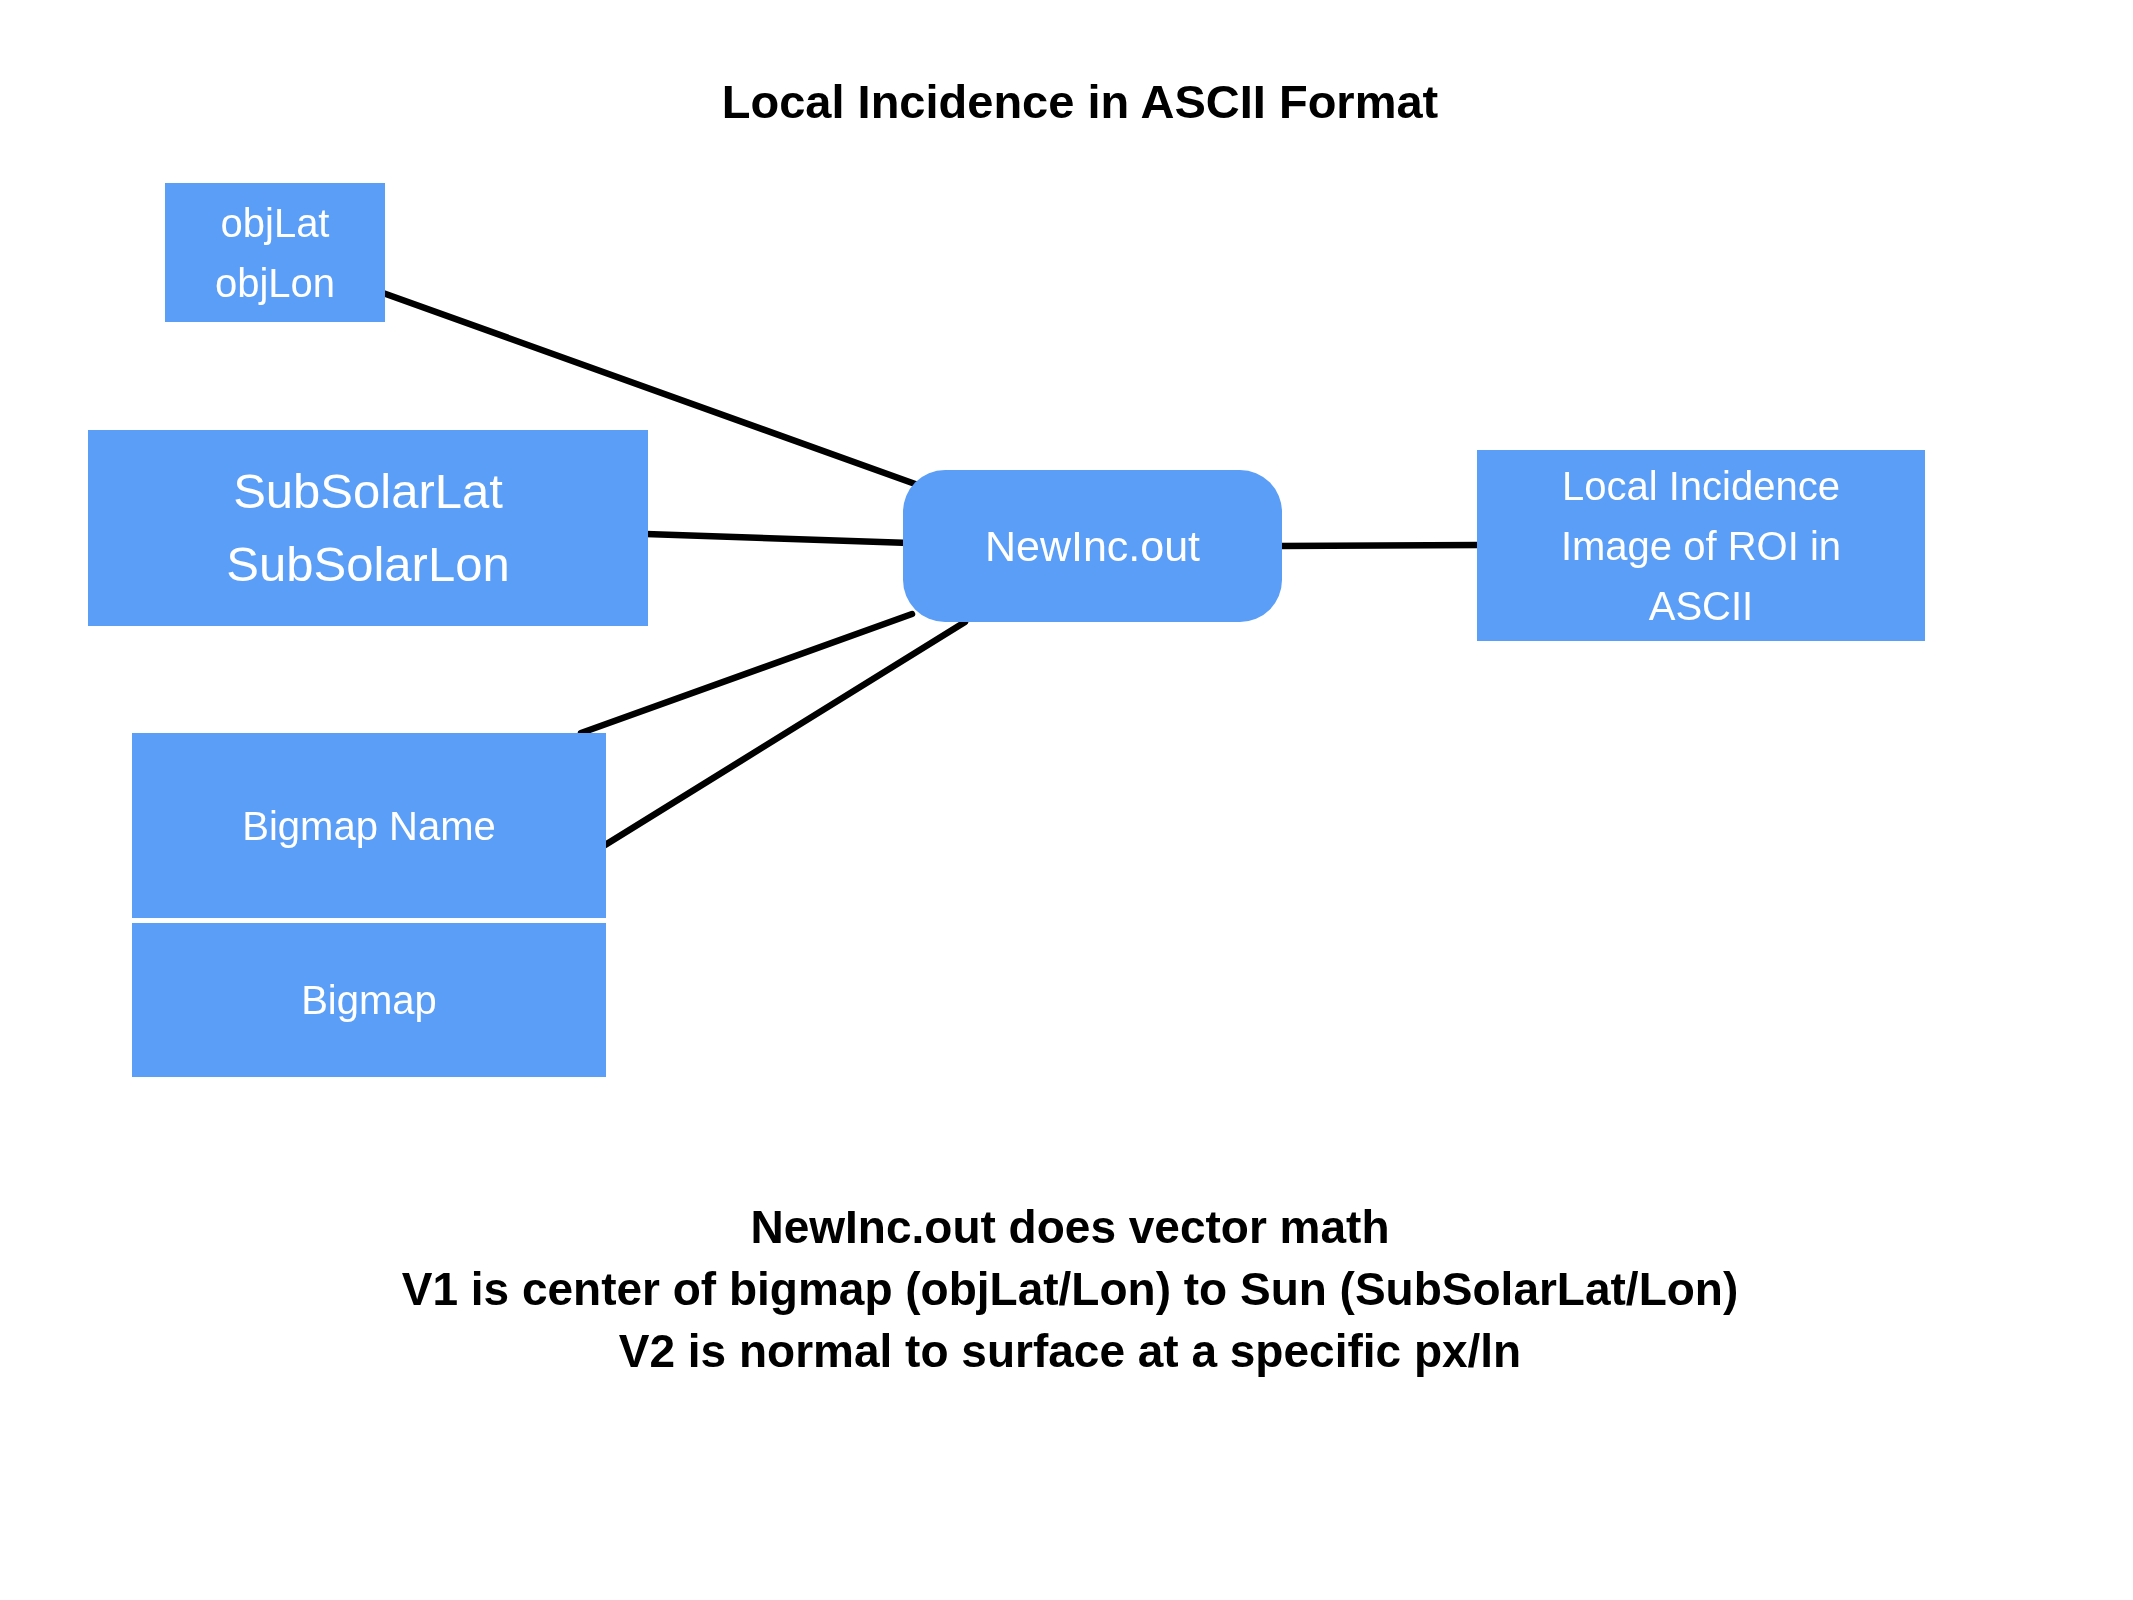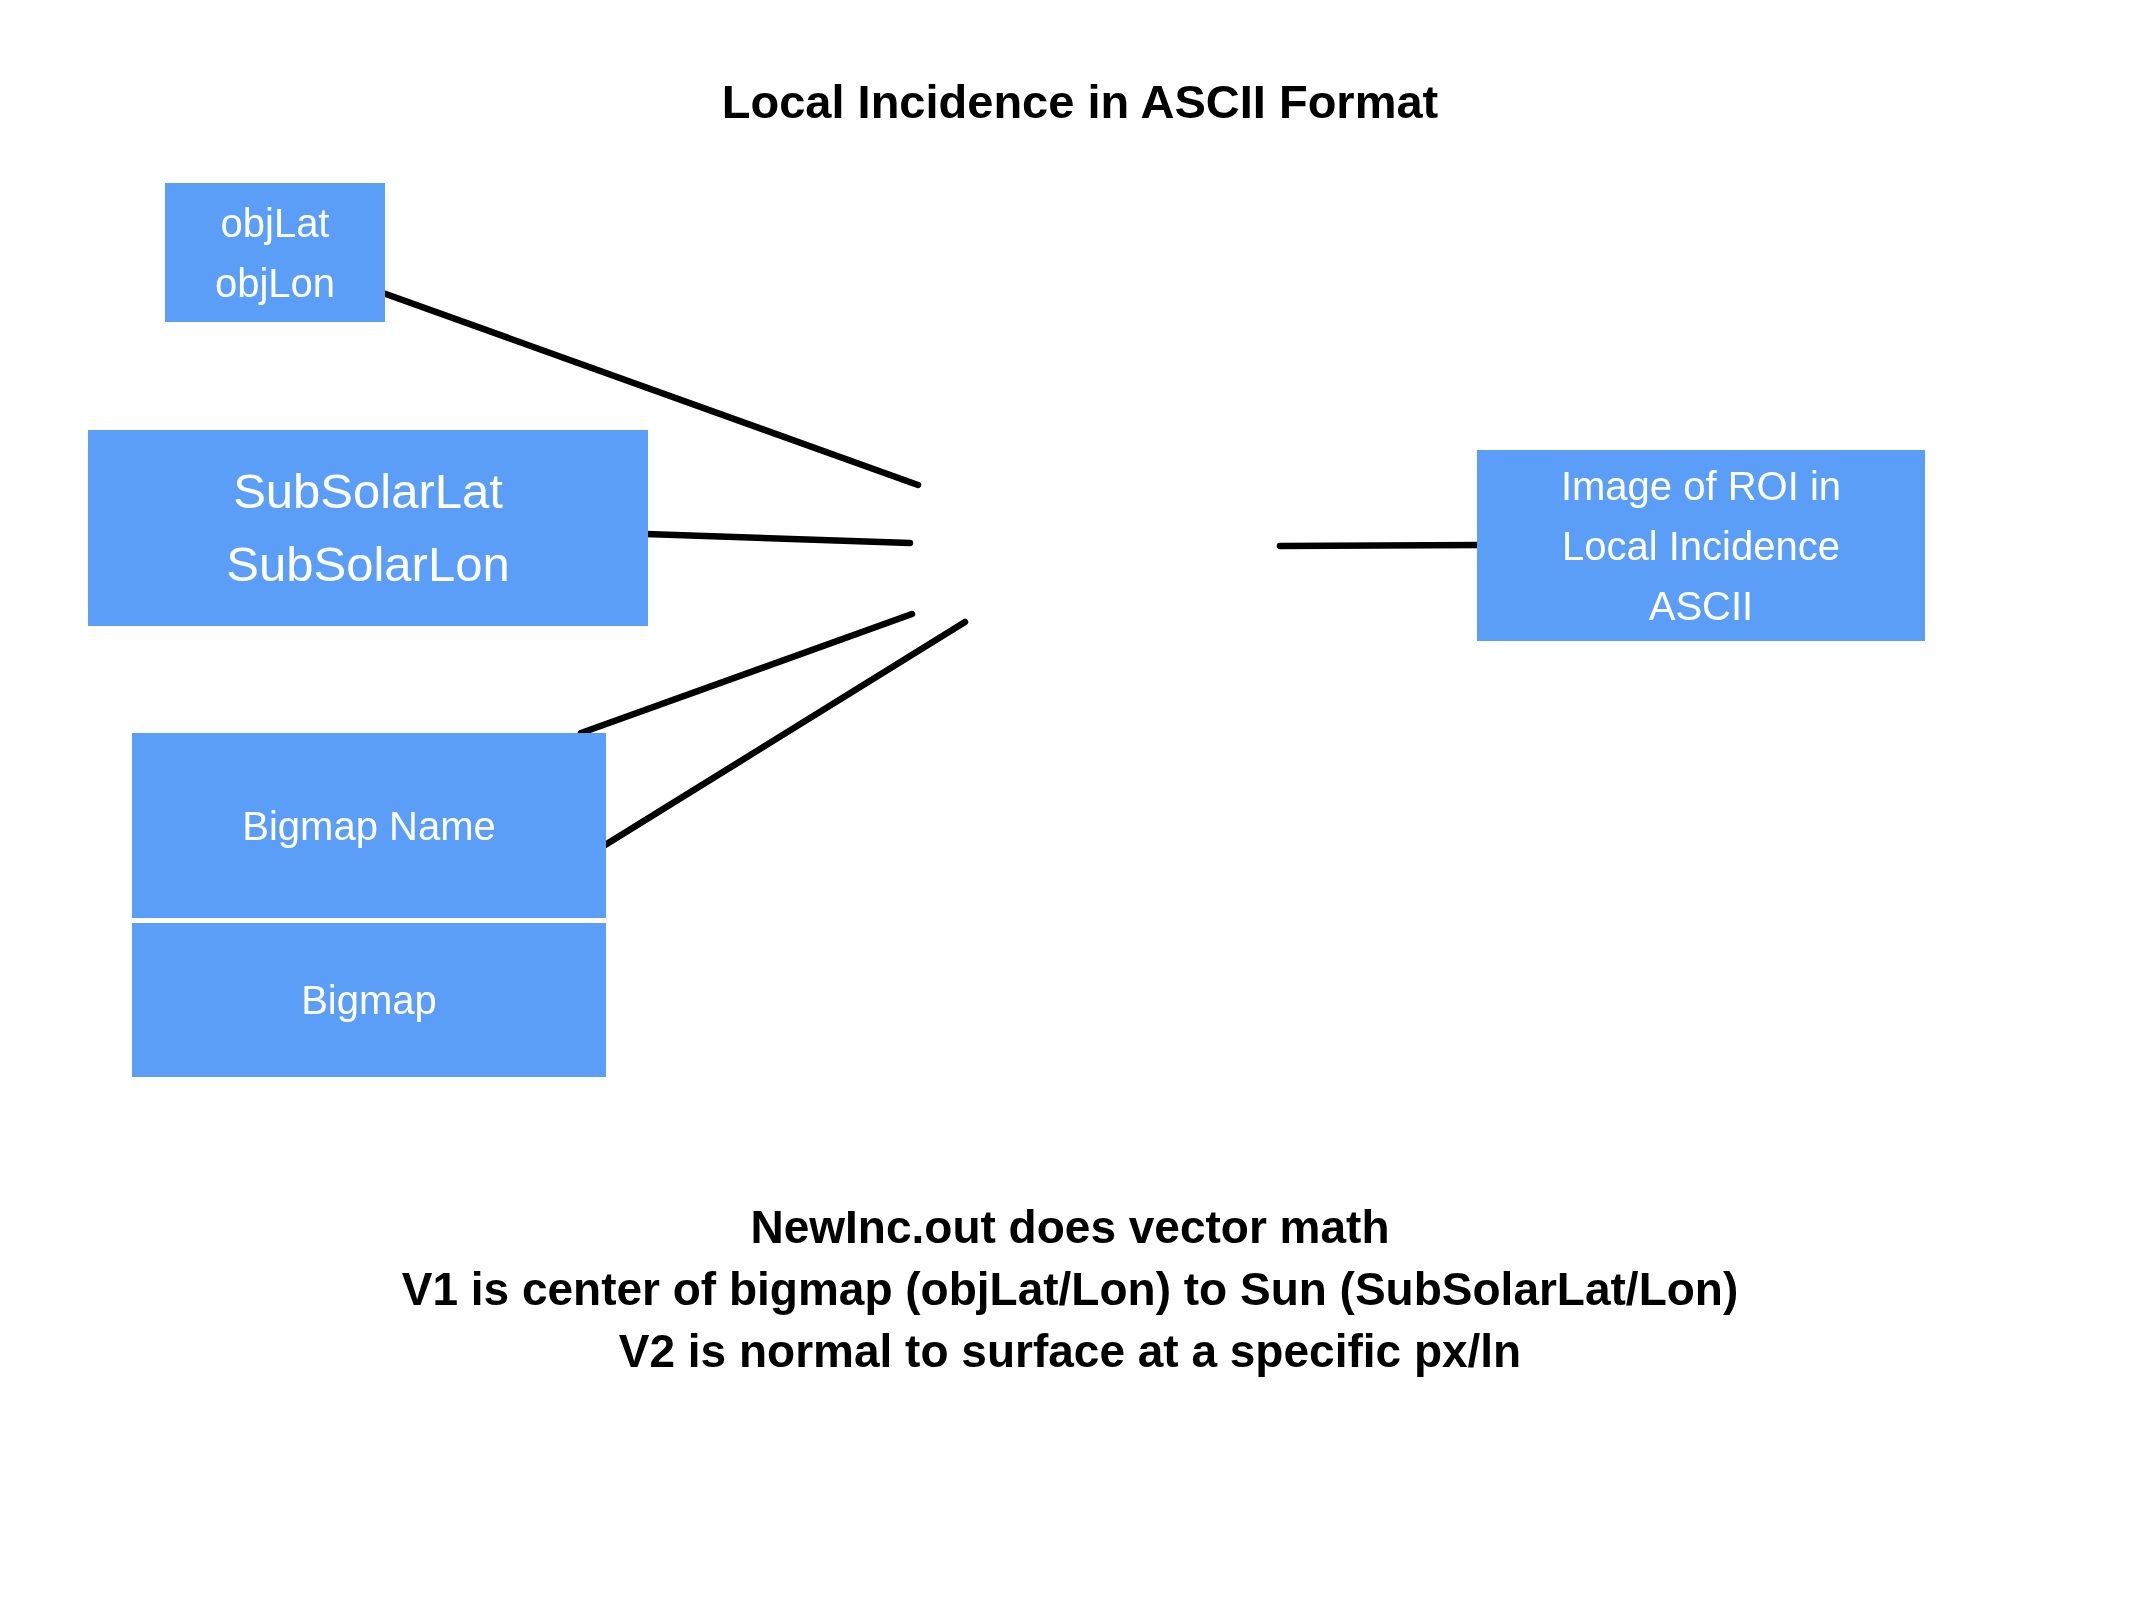--- a/index.html
+++ b/index.html
@@ -106,24 +106,27 @@
   </div>
 
   <div class="node node-bigmapname">
     <div>Bigmap Name</div>
   </div>
 
   <div class="node node-bigmap">
     <div>Bigmap</div>
   </div>
 
+  <div class="node rounded node-newinc">
+    <div>NewInc.out</div>
+  </div>
 
   <div class="node node-output">
+    <div>Local Incidence</div>
     <div>Image of ROI in</div>
-    <div>Local Incidence</div>
     <div>ASCII</div>
   </div>
 
   <div class="footnote">
     <div>NewInc.out does vector math</div>
     <div>V1 is center of bigmap (objLat/Lon) to Sun (SubSolarLat/Lon)</div>
     <div>V2 is normal to surface at a specific px/ln</div>
   </div>
 
 </div>

